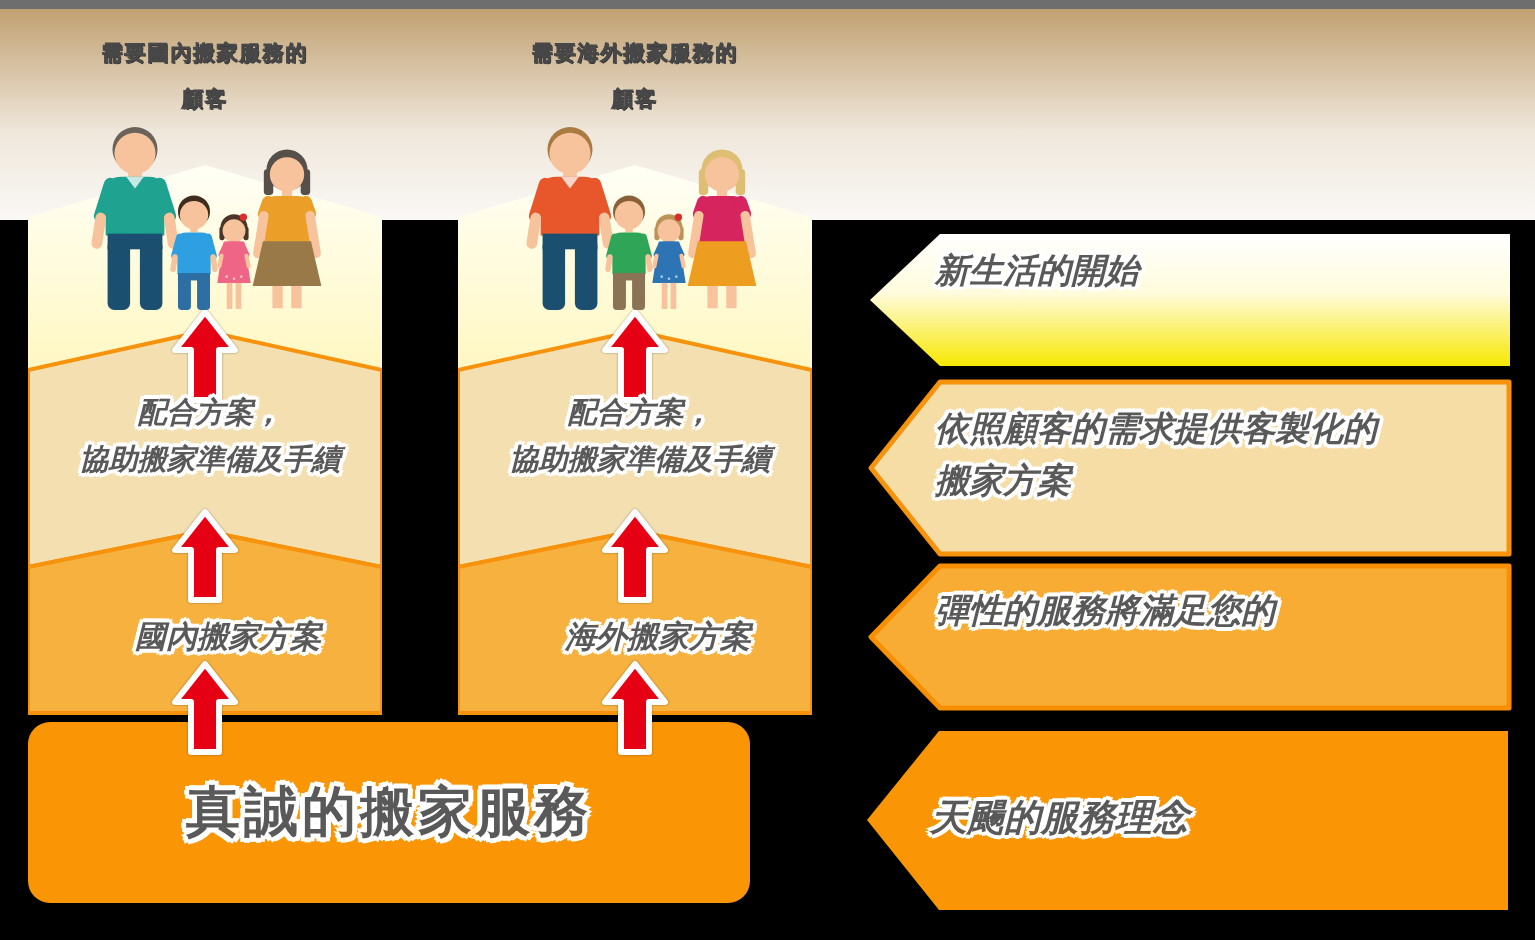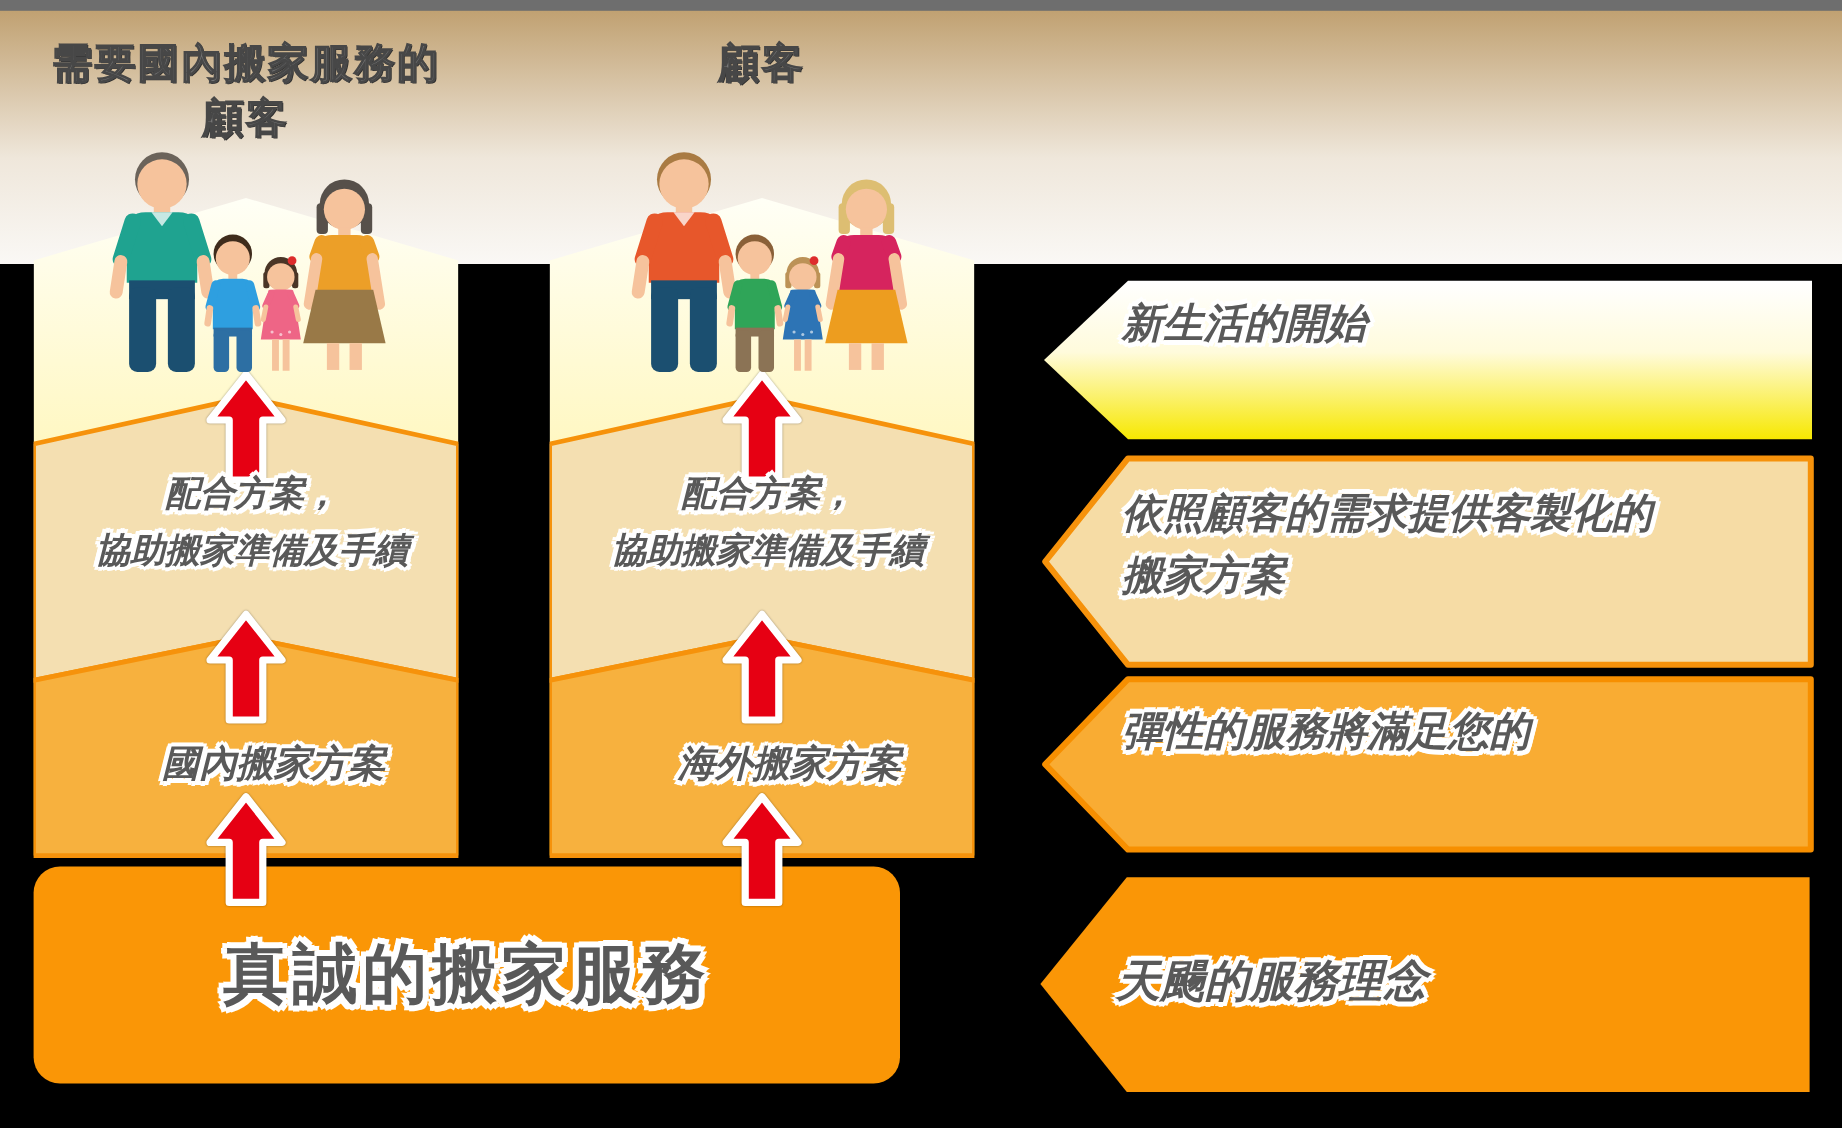--- a/index.html
+++ b/index.html
@@ -22,21 +22,21 @@
 
   .base-box{left:28px;top:722px;width:722px;height:181px;background:var(--deep-orange);
             border-radius:22px;z-index:3;display:flex;align-items:center;justify-content:center;}
 
   .txt{z-index:6;color:var(--text-gray);font-weight:bold;}
   .center{text-align:center;}
   .ol{text-shadow:0 -4px 0 #fff,0 4px 0 #fff,-4px 0 0 #fff,4px 0 0 #fff,
        -3px -3px 0 #fff,3px -3px 0 #fff,-3px 3px 0 #fff,3px 3px 0 #fff;font-style:italic;}
   .ol-big{text-shadow:0 -5px 0 #fff,0 5px 0 #fff,-5px 0 0 #fff,5px 0 0 #fff,
        -4px -4px 0 #fff,4px -4px 0 #fff,-4px 4px 0 #fff,4px 4px 0 #fff;}
-  .col-title{width:354px;font-size:34px;line-height:46px;letter-spacing:2px;
+  .col-title{width:354px;font-size:21px;line-height:46px;letter-spacing:2px;
              color:var(--title-gray);-webkit-text-stroke:1px #474747;
              text-shadow:1px 1px 0 #2e2e2e;}
   .plan-text{width:364px;font-size:29px;line-height:47px;}
   .solution-text{width:400px;font-size:31px;}
   .base-text{font-size:54px;letter-spacing:4px;}
   .banner-text{font-size:34px;line-height:52px;z-index:6;}
   .banner-text.single{font-size:37px;}
 
   .chev-beige{fill:var(--beige-fill);stroke:var(--chevron-border);stroke-width:4;stroke-linejoin:round;}
   .chev-orange{fill:var(--chevron-orange);stroke:var(--chevron-border);stroke-width:4;stroke-linejoin:round;}
@@ -244,20 +244,21 @@
     <rect x="-17" y="162" width="12" height="26" fill="#F6C39C"></rect>
     <rect x="5" y="162" width="12" height="26" fill="#F6C39C"></rect>
       </g>
     </svg>
 
   <div class="abs txt center col-title" style="left:28px;top:30px">
     <div>需要國內搬家服務的</div>
     <div>顧客</div>
   </div>
   <div class="abs txt center col-title" style="left:458px;top:30px">
+    <div>需要海外搬家服務的</div>
     <div>顧客</div>
   </div>
 
   <div class="abs txt center plan-text ol" style="left:28px;top:389px">
     <div>配合方案，</div>
     <div>協助搬家準備及手續</div>
   </div>
   <div class="abs txt center plan-text ol" style="left:458px;top:389px">
     <div>配合方案，</div>
     <div>協助搬家準備及手續</div>

